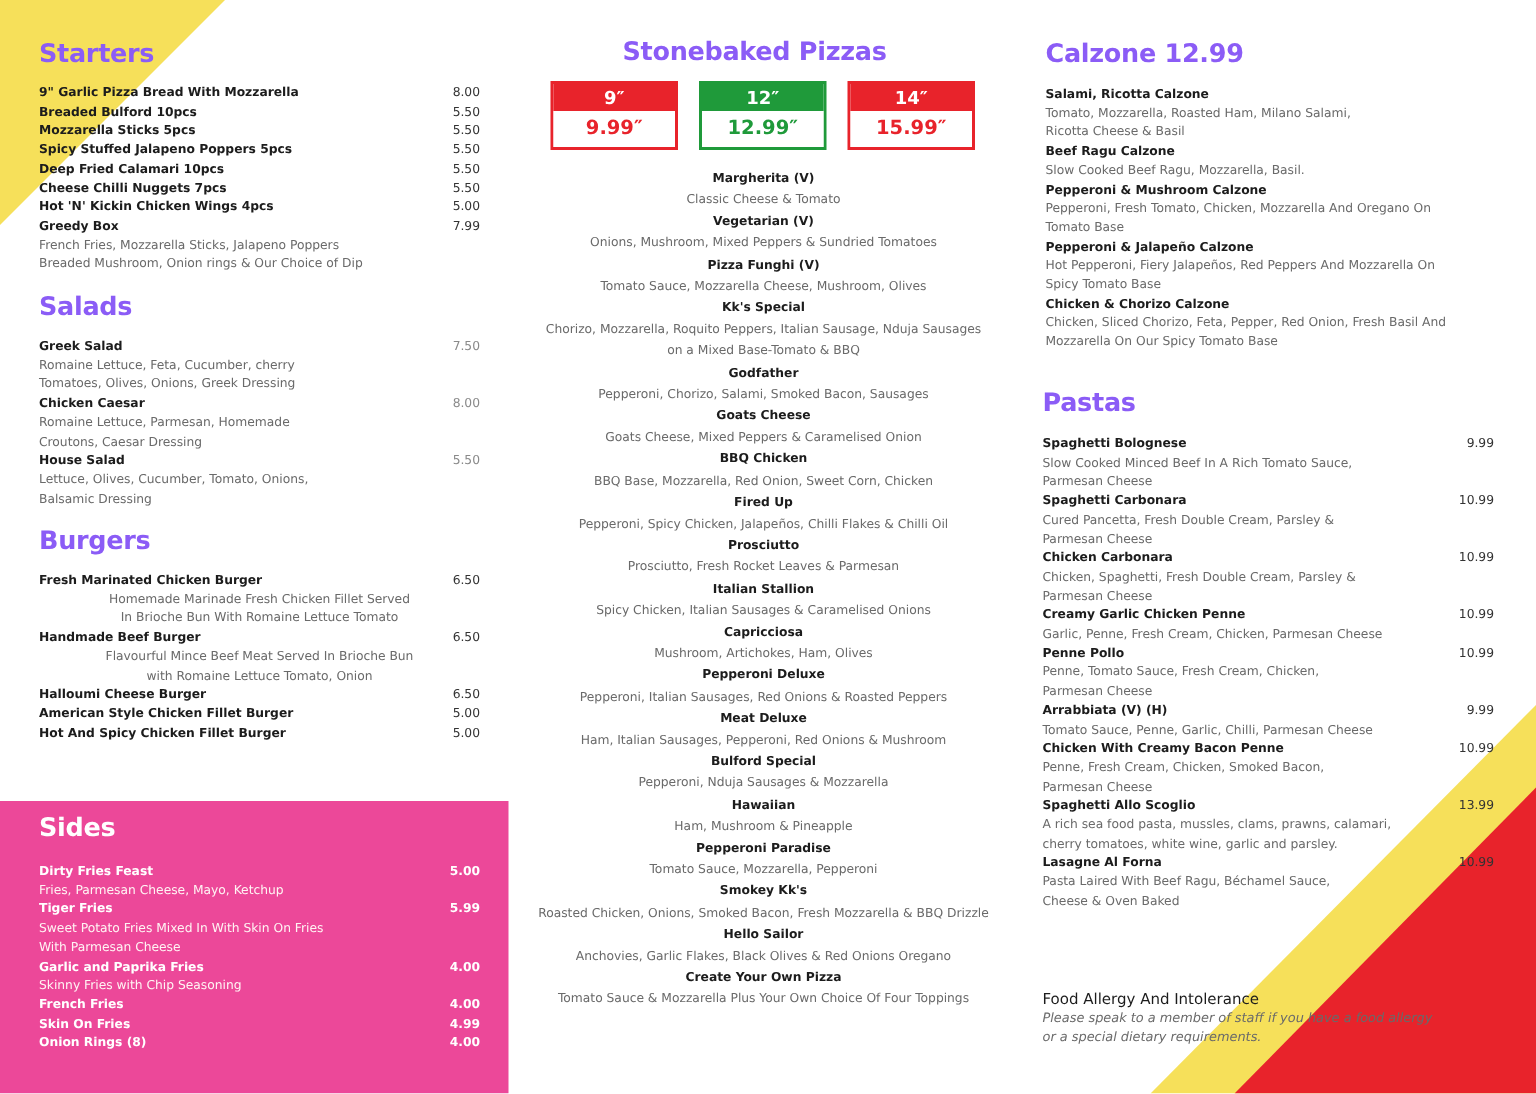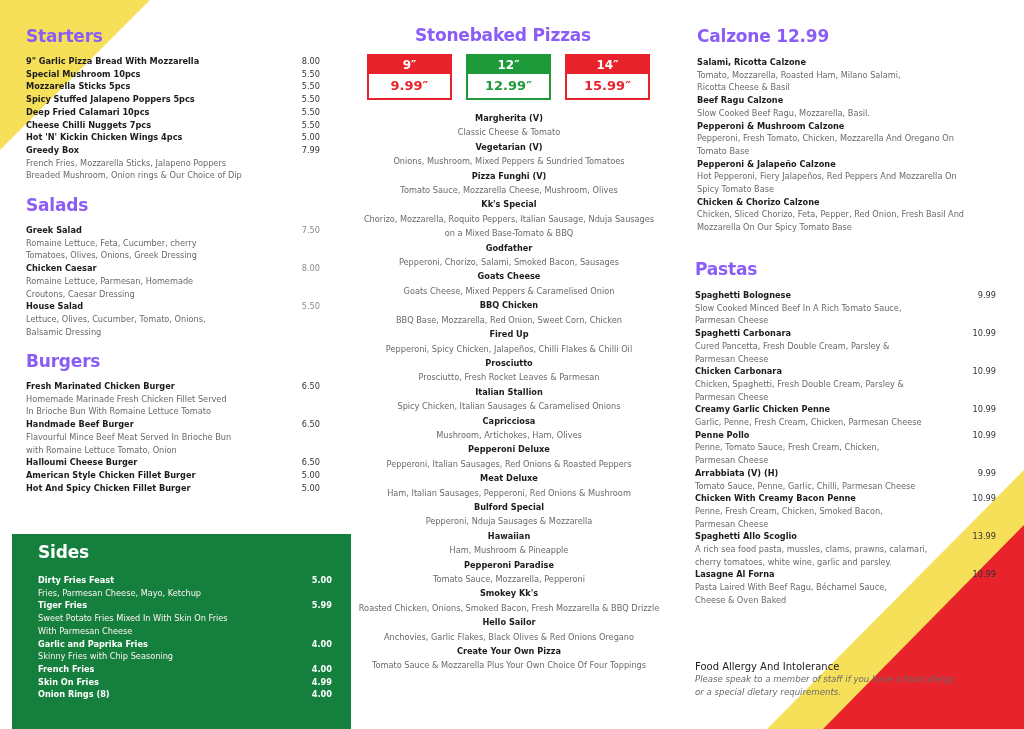--- a/index.html
+++ b/index.html
@@ -32,21 +32,21 @@
   .name { font-size: 8.2px; font-weight: bold; line-height: 12.7px; color: #1c1c1c; white-space: nowrap; }
   .price { font-size: 8.2px; line-height: 12.7px; color: #333; white-space: nowrap; }
   .desc { font-size: 8.2px; line-height: 12.7px; color: #6a6a6a; white-space: pre-line; }
   .price.light { color: #8a8a8a; }
 
   
   .starters .name { font-weight: 600; }
 
   .sides-panel {
     position: absolute; left: 0; top: 534px; width: 339px; height: 195px;
-    background: #15803d; z-index: 1; margin-left: 12px;
+    background: #ec4899; z-index: 1;
   }
   .sides-panel .section-title { color: #ffffff; left: 26px; top: 8px; }
   .sides-panel .list { left: 26px; right: 19px; top: 40px; }
   .sides-panel .name, .sides-panel .price, .sides-panel .desc { color: #ffffff; }
   .sides-panel .desc { color: #fff3f3; }
   .sides-panel .price { font-weight: bold; }
 
   
   .pizza-title { left: 0; right: 12px; text-align: center; top: 25px; }
   .size-boxes { position: absolute; top: 54px; left: 17px; width: 283px; display: flex; justify-content: space-between; }
@@ -74,21 +74,21 @@
 </svg>
 
 <div class="col col-left">
   <h2 class="section-title" style="top:26px;">Starters</h2>
   <div class="list starters" style="top:55px;" id="starters-list">
       <div class="row">
         <span class="name">9" Garlic Pizza Bread With Mozzarella</span>
         <span class="price">8.00</span>
       </div>
       <div class="row">
-        <span class="name">Special Mushroom 10pcs</span>
+        <span class="name">Breaded Bulford 10pcs</span>
         <span class="price">5.50</span>
       </div>
       <div class="row">
         <span class="name">Mozzarella Sticks 5pcs</span>
         <span class="price">5.50</span>
       </div>
       <div class="row">
         <span class="name">Spicy Stuffed Jalapeno Poppers 5pcs</span>
         <span class="price">5.50</span>
       </div>
@@ -128,21 +128,21 @@
 Croutons, Caesar Dressing</div>
       <div class="row">
         <span class="name">House Salad</span>
         <span class="price light">5.50</span>
       </div>
       <div class="desc">Lettuce, Olives, Cucumber, Tomato, Onions,
 Balsamic Dressing</div>
     </div>
 
   <h2 class="section-title" style="top:351px;">Burgers</h2>
-  <div class="list" style="top:380px;" id="burgers-list">
+  <div class="list" style="top:380px;text-align:center;" id="burgers-list">
       <div class="row">
         <span class="name">Fresh Marinated Chicken Burger</span>
         <span class="price">6.50</span>
       </div>
       <div class="desc">Homemade Marinade Fresh Chicken Fillet Served
 In Brioche Bun With Romaine Lettuce Tomato</div>
       <div class="row">
         <span class="name">Handmade Beef Burger</span>
         <span class="price">6.50</span>
       </div>

